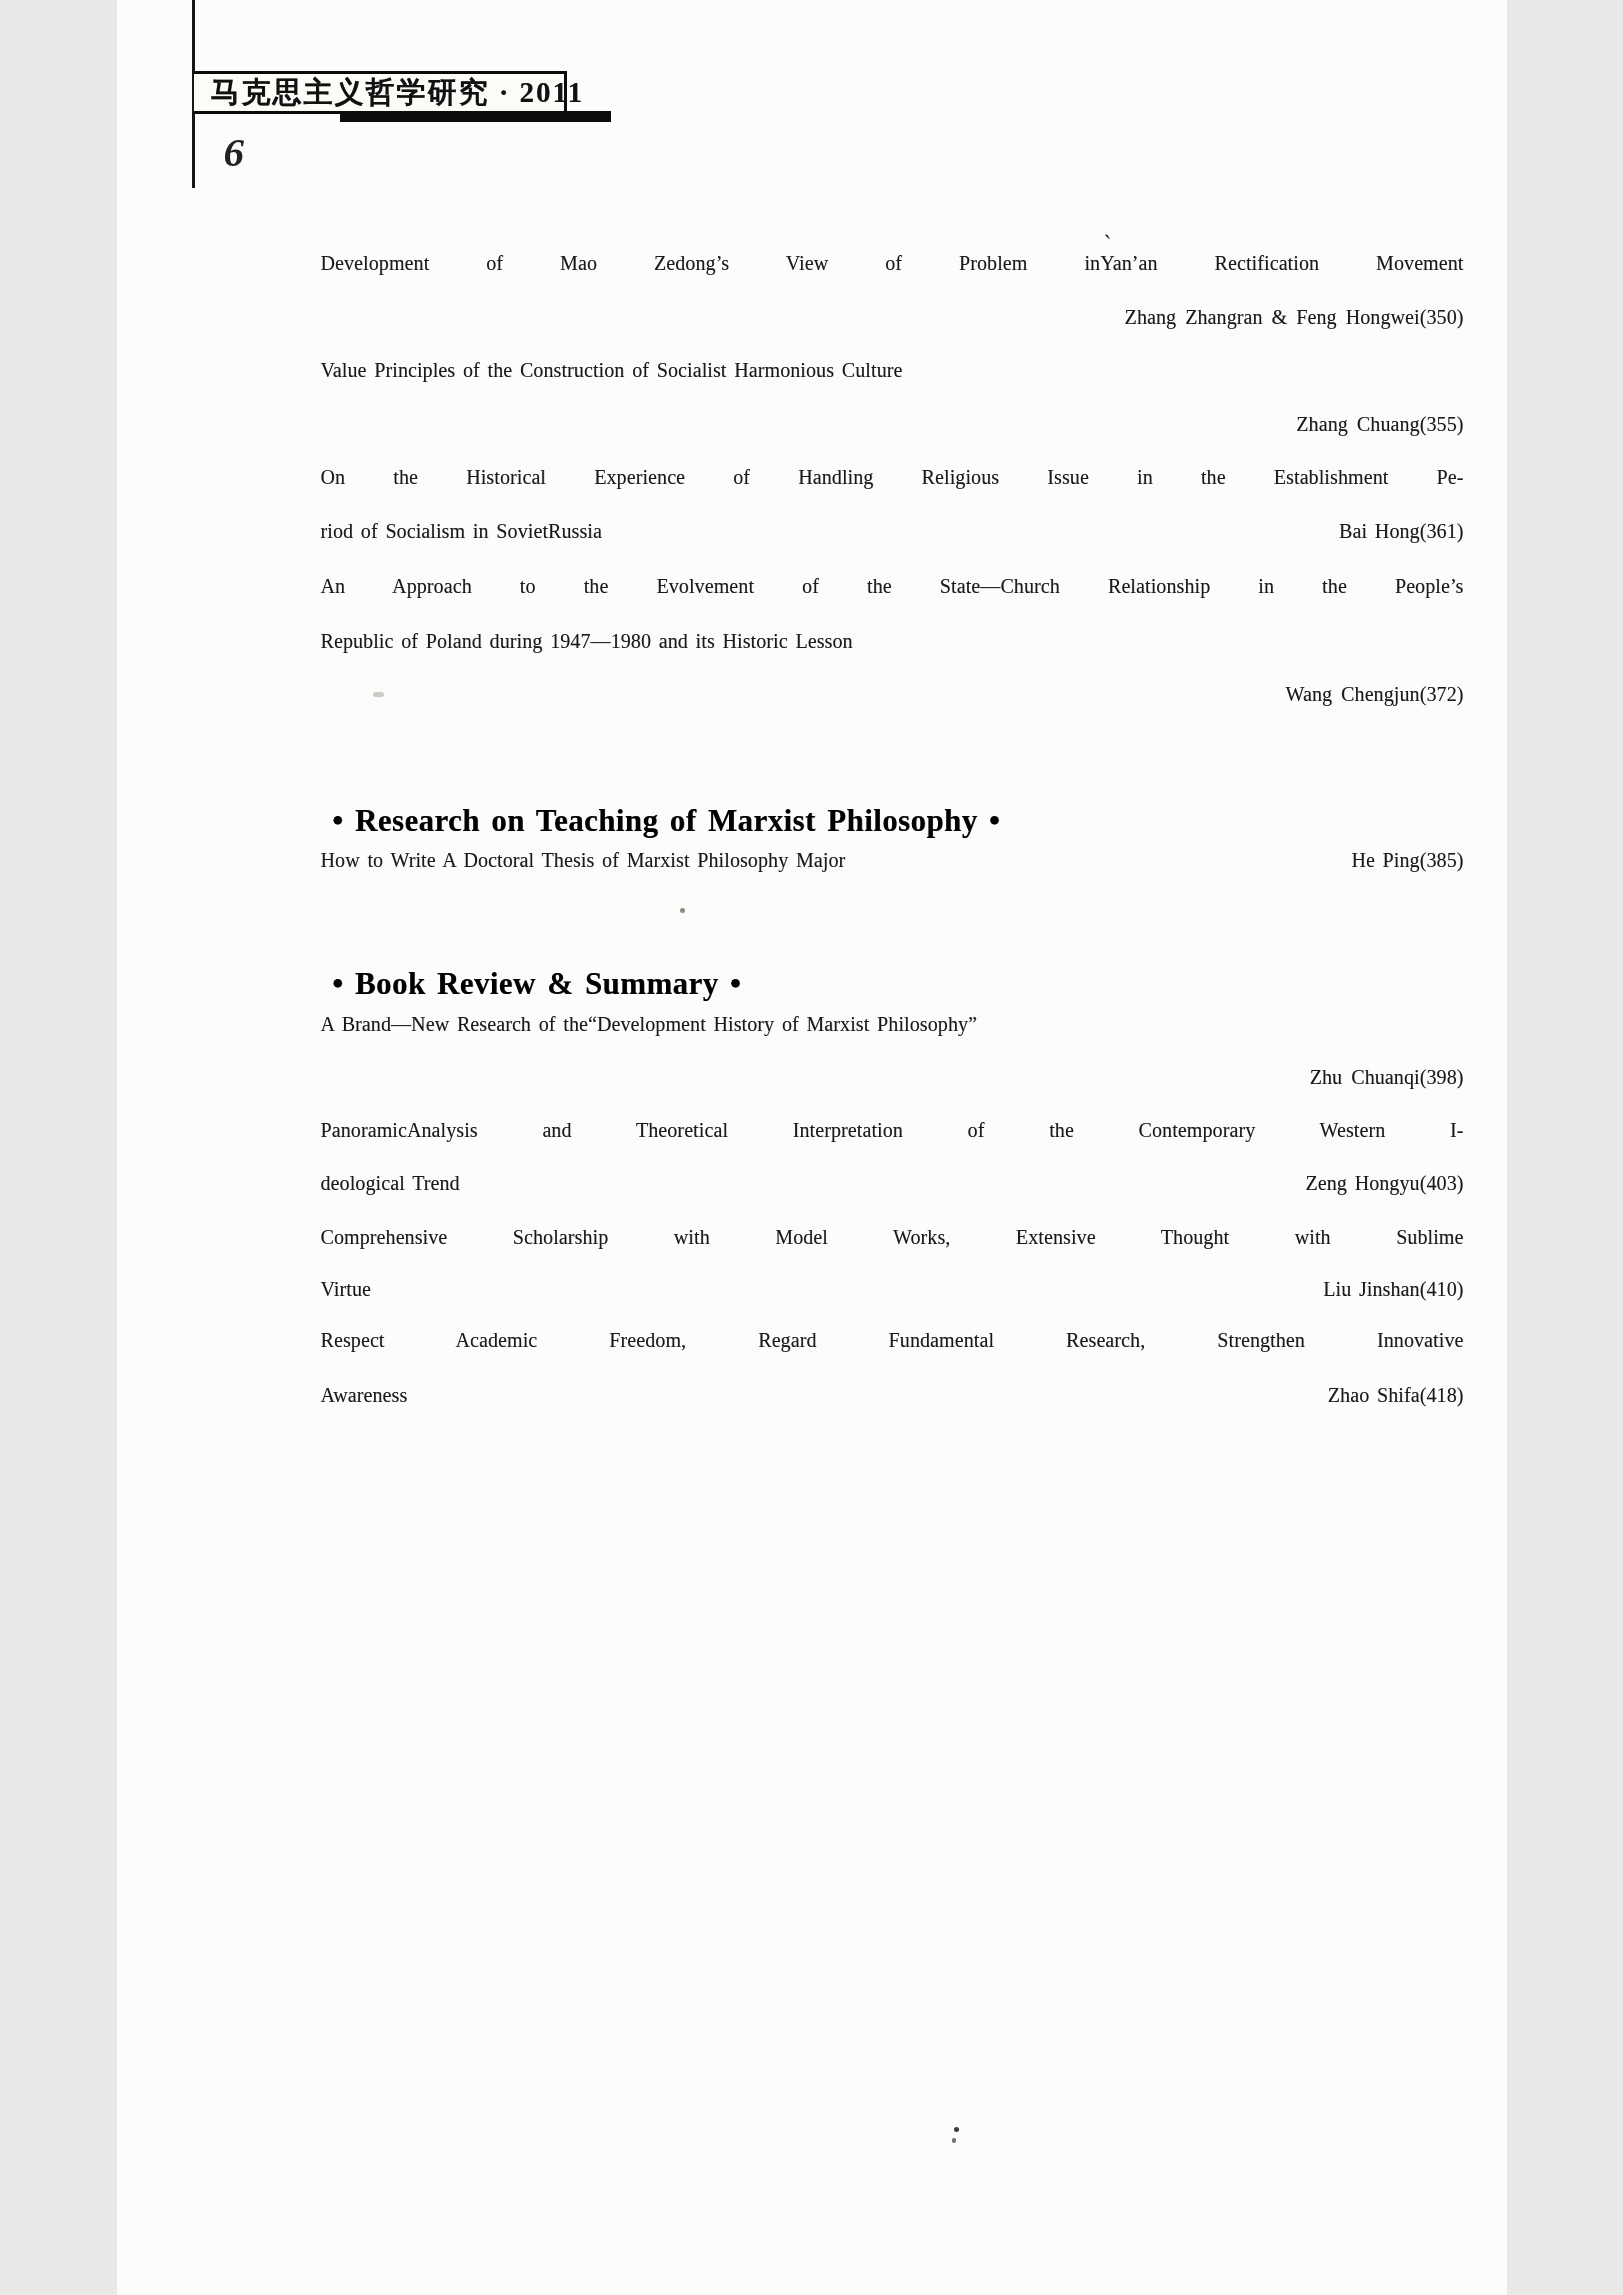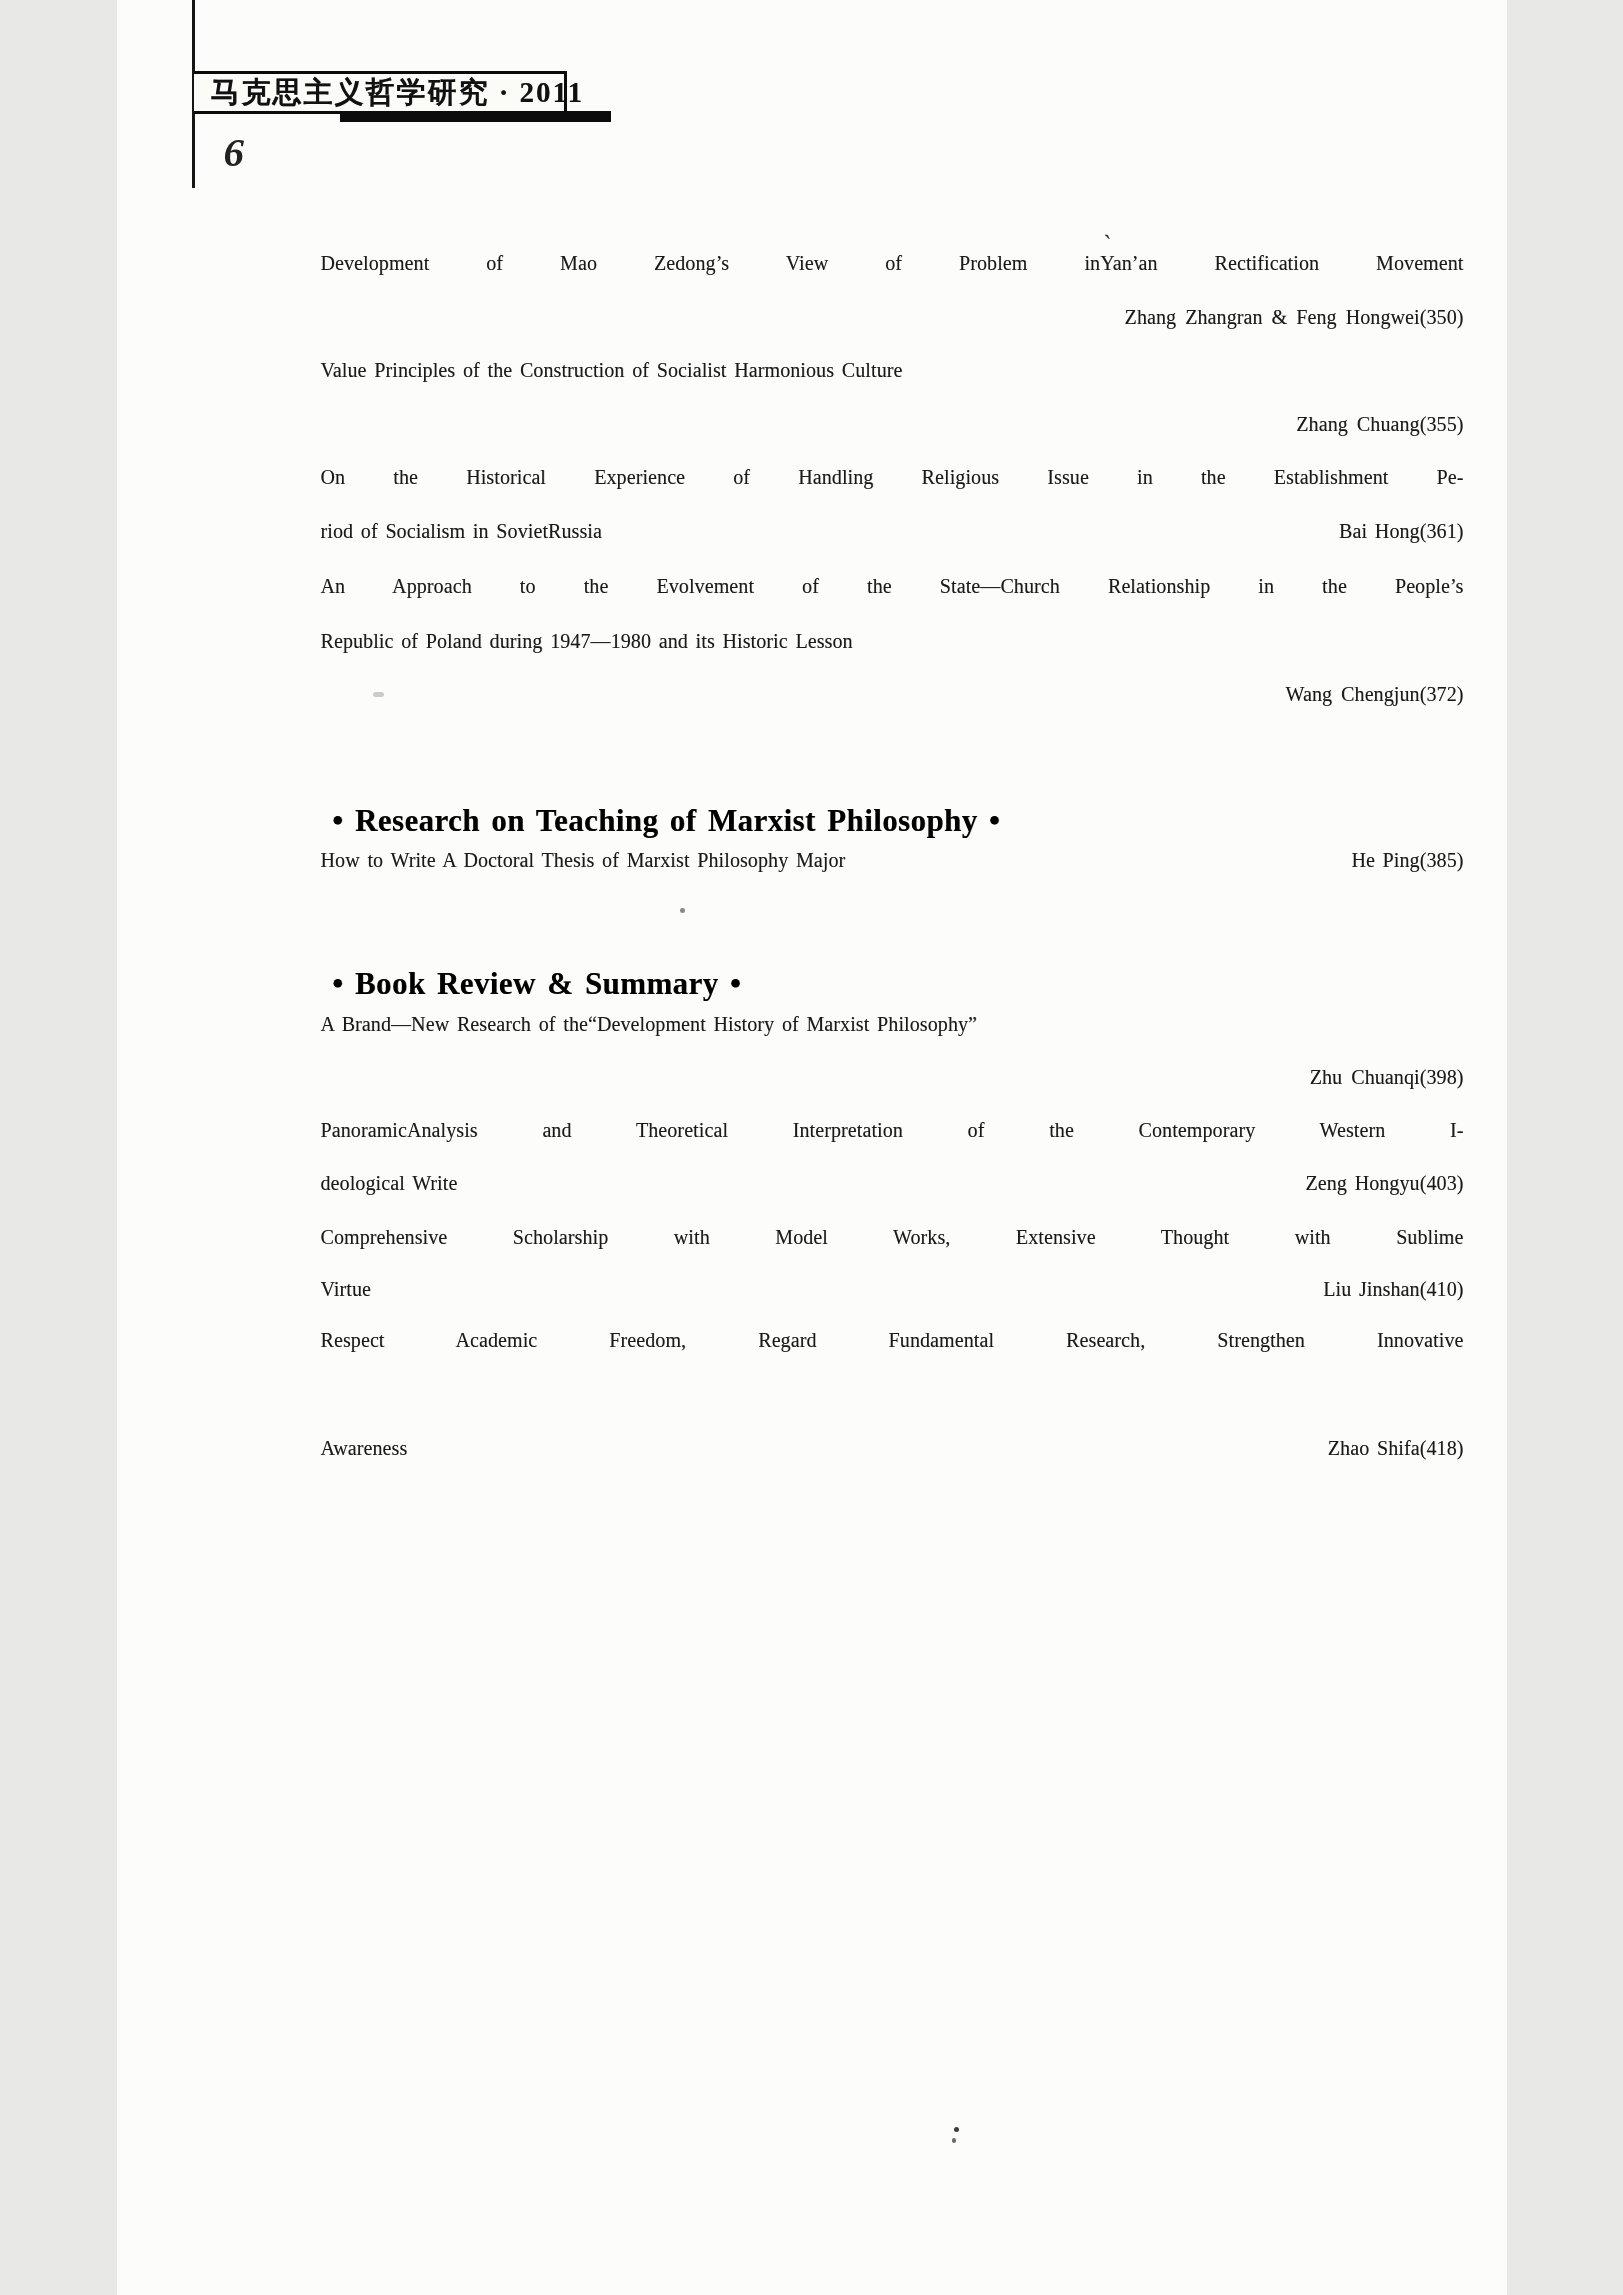--- a/index.html
+++ b/index.html
@@ -167,34 +167,34 @@
     <span>He Ping(385)</span>
   </div>
 
   <div class="row natural" style="top:1006px">A Brand—New Research of the“Development History of Marxist Philosophy”</div>
 
   <div class="row heading" style="top:953px">• Book Review &amp; Summary •</div>
   <div class="row author" style="top:1059px">Zhu Chuanqi(398)</div>
   <div class="row justify" style="top:1112px">PanoramicAnalysis and Theoretical Interpretation of the Contemporary Western I-</div>
 
   <div class="row split" style="top:1165px">
-    <span>deological Write</span>
+    <span>deological Trend</span>
     <span>Zeng Hongyu(403)</span>
   </div>
 
   <div class="row justify" style="top:1219px">Comprehensive Scholarship with Model Works, Extensive Thought with Sublime</div>
 
   <div class="row split" style="top:1271px">
     <span>Virtue</span>
     <span>Liu Jinshan(410)</span>
   </div>
 
   <div class="row justify" style="top:1322px">Respect Academic Freedom, Regard Fundamental Research, Strengthen Innovative</div>
 
-  <div class="row split" style="top:1430px">
+  <div class="row split" style="top:1377px">
     <span>Awareness</span>
     <span>Zhao Shifa(418)</span>
   </div>
 
   <span class="accent-mark">ˋ</span>
   <div class="speck tick"></div>
   <div class="speck dot-mid"></div>
   <div class="speck blob-left"></div>
   <div class="speck dot-bottom-1"></div>
   <div class="speck dot-bottom-2"></div>

